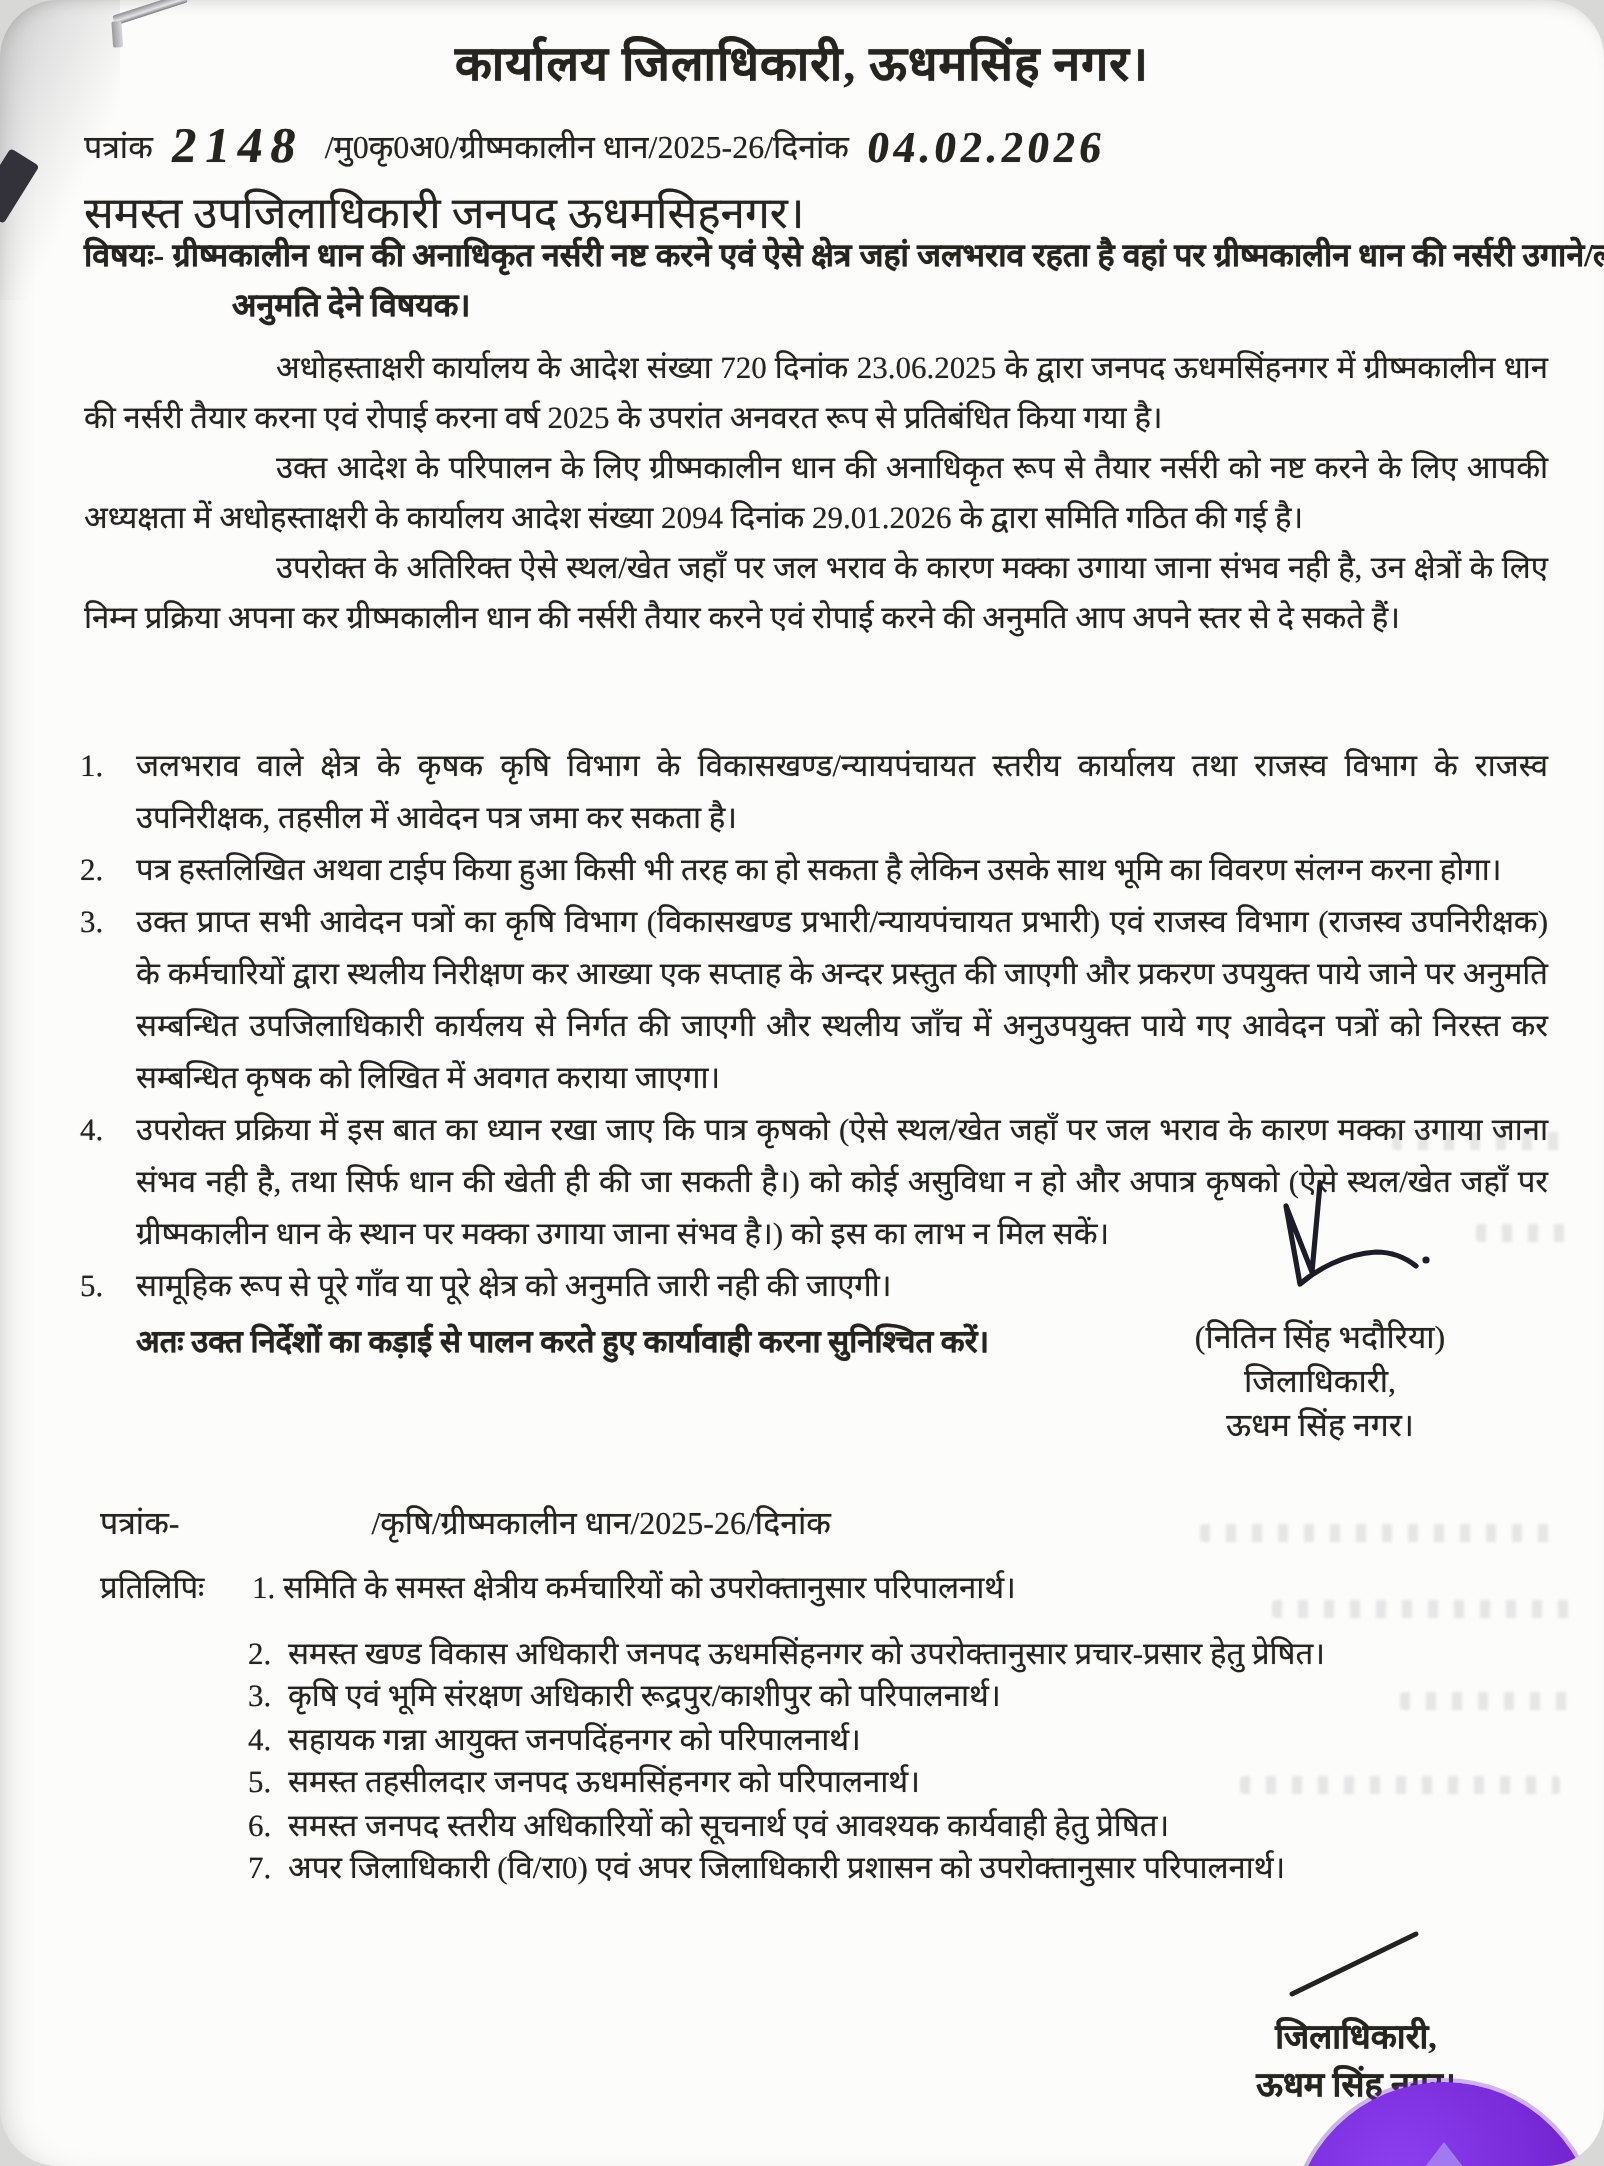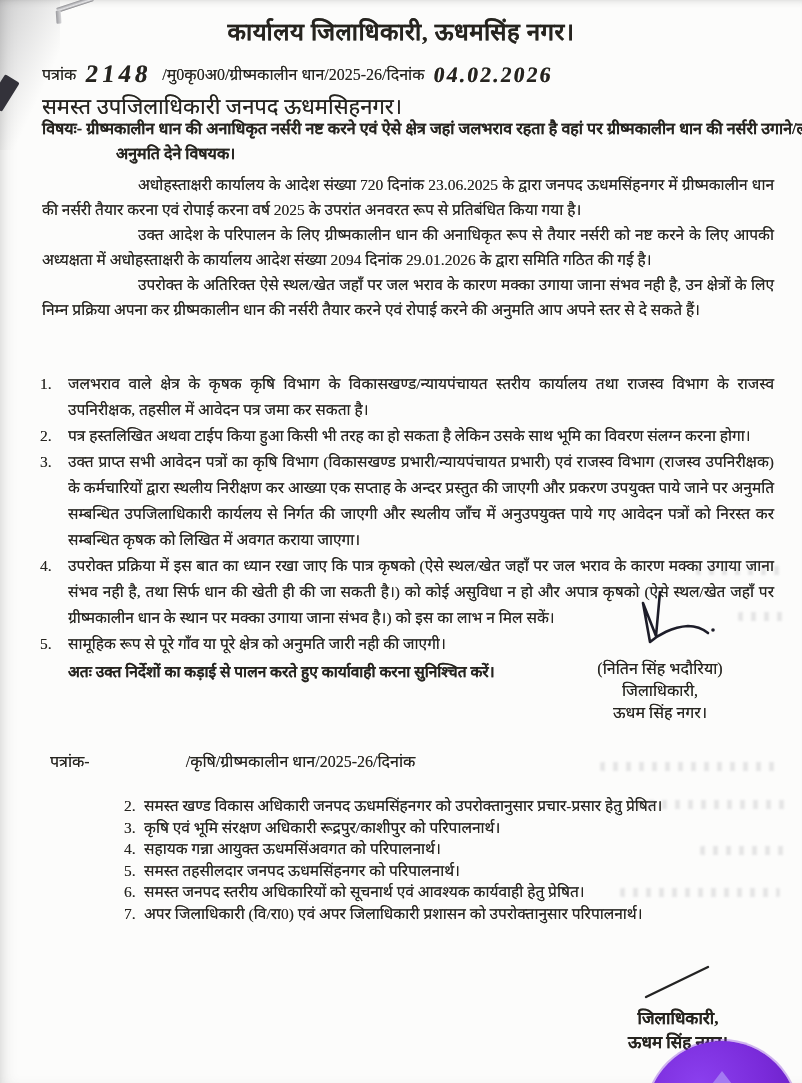--- a/index.html
+++ b/index.html
@@ -8,20 +8,21 @@
     font-family:"Liberation Serif","DejaVu Sans",serif;
   }
   .page{
     position:relative;
     width:802px;height:1083px;
     margin:0 auto;
     background:#fcfcfb;
     color:#26241f;
     overflow:hidden;
     box-shadow:inset 10px 0 16px -10px rgba(60,60,60,.25), inset 0 6px 10px -8px rgba(60,60,60,.3);
+    border-radius:29px;
   }
   .ink{ text-shadow:0 0 .4px rgba(20,20,20,.55); }
   .title{
     position:absolute;top:14px;left:0;width:100%;
     text-align:center;font-size:24px;font-weight:bold;letter-spacing:.5px;
   }
   .refline{
     position:absolute;top:58px;left:42px;width:740px;
     font-size:16px;white-space:nowrap;
   }
@@ -177,31 +178,38 @@
     <div>ऊधम सिंह नगर।</div>
   </div>
 
   <div class="ref2">
     <span>पत्रांक-</span>
     <span class="gap"></span>
     <span>/कृषि/ग्रीष्मकालीन धान/2025-26/दिनांक</span>
   </div>
 
   <div class="copies">
+    <div class="head">
+      <span class="label">प्रतिलिपिः</span>
+      <span class="first">
+        <span>1.</span>
+        <span>समिति के समस्त क्षेत्रीय कर्मचारियों को उपरोक्तानुसार परिपालनार्थ।</span>
+      </span>
+    </div>
     <div class="li sp">
       <span class="num">2.</span>
       <span>समस्त खण्ड विकास अधिकारी जनपद ऊधमसिंहनगर को उपरोक्तानुसार प्रचार-प्रसार हेतु प्रेषित।</span>
     </div>
     <div class="li">
       <span class="num">3.</span>
       <span>कृषि एवं भूमि संरक्षण अधिकारी रूद्रपुर/काशीपुर को परिपालनार्थ।</span>
     </div>
     <div class="li">
       <span class="num">4.</span>
-      <span>सहायक गन्ना आयुक्त ऊधमसिंअवगत को परिपालनार्थ।</span>
+      <span>सहायक गन्ना आयुक्त जनपदिंहनगर को परिपालनार्थ।</span>
     </div>
     <div class="li">
       <span class="num">5.</span>
       <span>समस्त तहसीलदार जनपद ऊधमसिंहनगर को परिपालनार्थ।</span>
     </div>
     <div class="li">
       <span class="num">6.</span>
       <span>समस्त जनपद स्तरीय अधिकारियों को सूचनार्थ एवं आवश्यक कार्यवाही हेतु प्रेषित।</span>
     </div>
     <div class="li">

